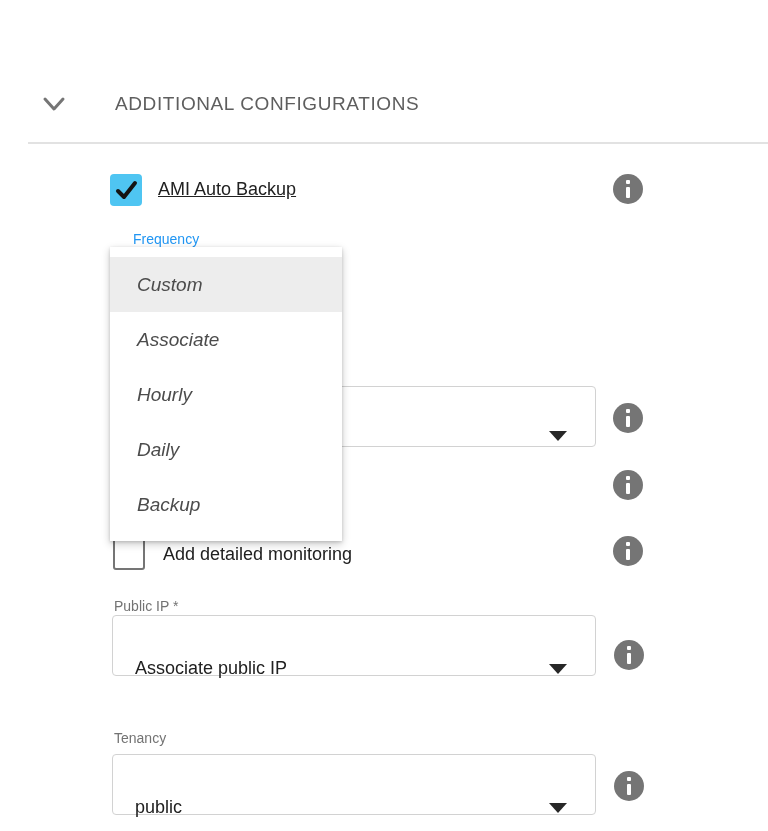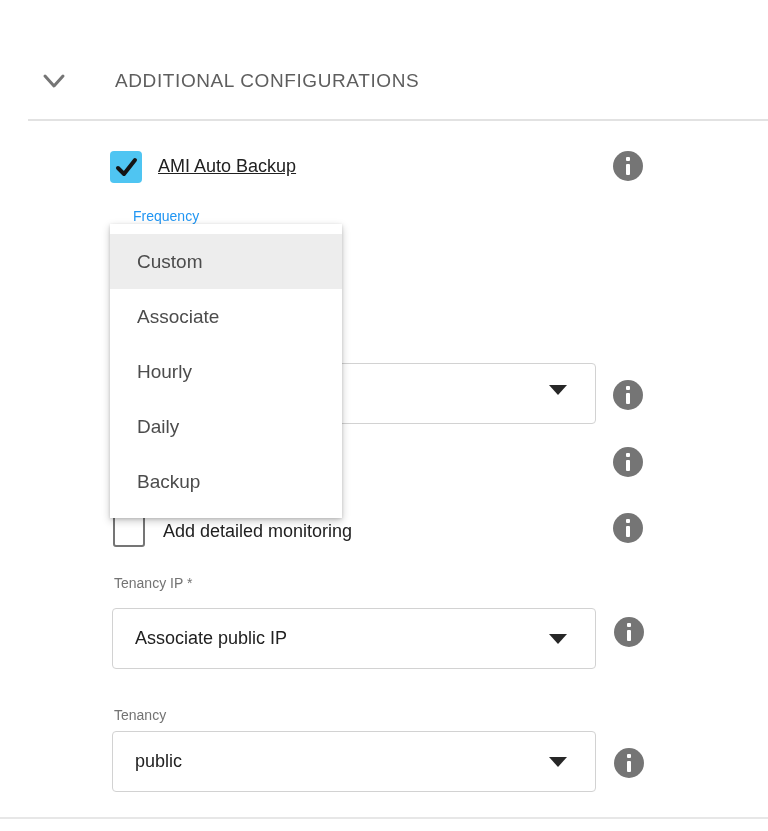--- a/index.html
+++ b/index.html
@@ -1,21 +1,21 @@
 <!DOCTYPE html>
 <html><head>
 <meta charset="utf-8">
 <style>
   html,body{margin:0;padding:0;}
   body{
     width:768px;height:831px;position:relative;background:#ffffff;
     font-family:"Liberation Sans","DejaVu Sans",sans-serif;
     overflow:hidden;color:#212121;
   }
-  .abs{position:absolute;}
+  .abs{position:absolute;margin-top:23px;}
 
   
   .section-title{
     left:115px;top:70px;font-size:19px;letter-spacing:.6px;color:#5e5e5e;
   }
   .chevron{left:42px;top:71px;width:24px;height:20px;}
   .divider-top{left:28px;top:119px;width:740px;height:2px;background:#e2e2e2;}
   .divider-bottom{left:0;top:817px;width:768px;height:2px;background:#e7e7e7;}
 
   
@@ -54,20 +54,21 @@
 
   
   .menu{
     left:110px;top:224px;width:232px;height:294px;background:#fff;z-index:10;
     box-shadow:0 3px 8px rgba(0,0,0,.22),0 1px 3px rgba(0,0,0,.14);
     padding-top:10px;box-sizing:border-box;
   }
   .menu-item{
     height:55px;line-height:55px;padding-left:27px;font-size:19px;color:#4c4c4c;
     cursor:pointer;
+    font-style:italic;
   }
   .menu-item.highlighted{background:#ededed;}
 </style>
 </head>
 <body>
 
 <div class="abs chevron">
   <svg width="24" height="20" viewBox="0 0 24 20">
     <polyline points="3,5 12,15 21,5" fill="none" stroke="#757575" stroke-width="3" stroke-linecap="round" stroke-linejoin="round"></polyline>
   </svg>
@@ -88,22 +89,22 @@
   <div class="abs caret" style="left:436px;top:21px;"></div>
 </div>
 <div class="abs info" style="left:613px;top:380px;"></div>
 
 <div class="abs info" style="left:613px;top:447px;"></div>
 
 <div class="abs checkbox unchecked" style="left:113px;top:515px;"></div>
 <div class="abs row-label" style="left:163px;top:515px;">Add detailed monitoring</div>
 <div class="abs info" style="left:613px;top:513px;"></div>
 
-<div class="abs field-label" style="left:114px;top:575px;">Tenancy IP *</div>
-<div class="abs select-field" style="top:608px;">
+<div class="abs field-label" style="left:114px;top:575px;">Public IP *</div>
+<div class="abs select-field" style="top:592px;">
   <div class="abs select-value" style="left:22px;top:19px;">Associate public IP</div>
   <div class="abs caret" style="left:436px;top:25px;"></div>
 </div>
 <div class="abs info" style="left:614px;top:617px;"></div>
 
 <div class="abs field-label" style="left:114px;top:707px;">Tenancy</div>
 <div class="abs select-field" style="top:731px;">
   <div class="abs select-value" style="left:22px;top:19px;">public</div>
   <div class="abs caret" style="left:436px;top:25px;"></div>
 </div>

